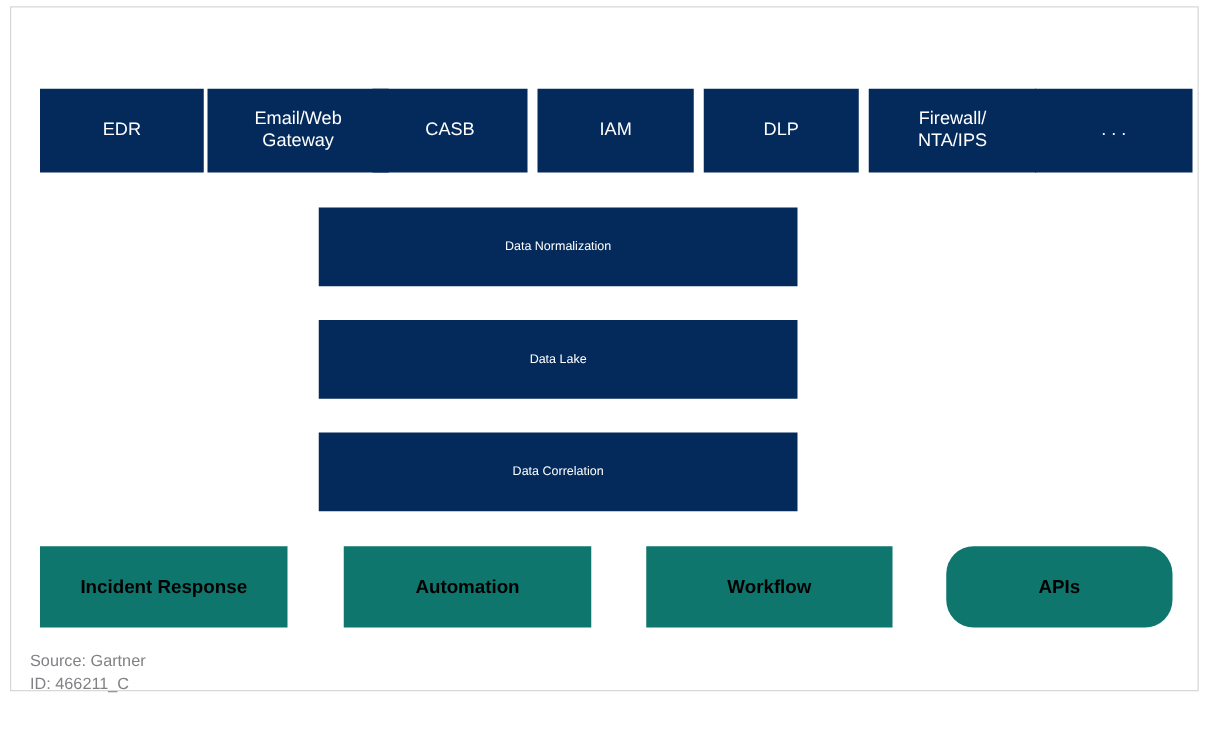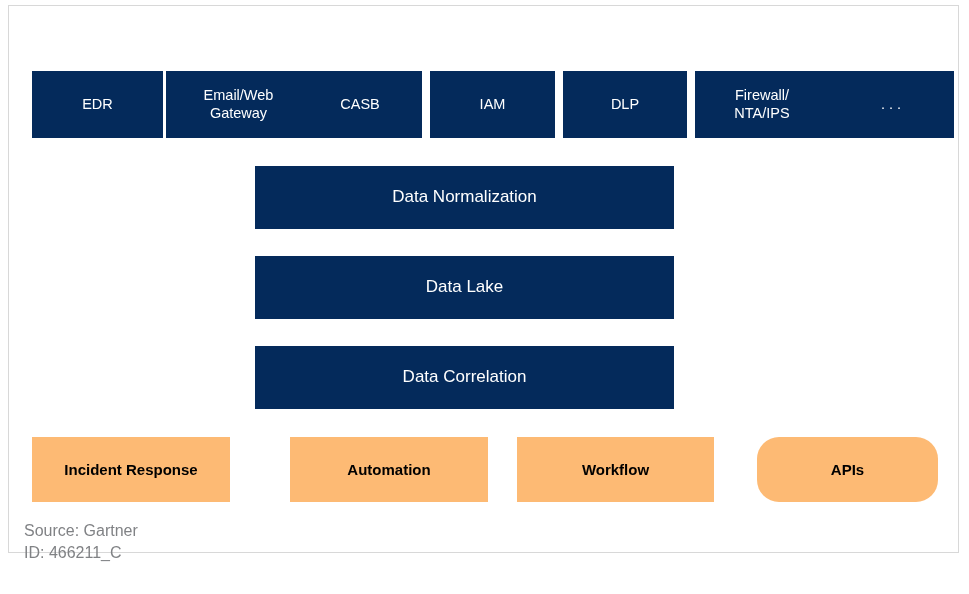--- a/index.html
+++ b/index.html
@@ -58,61 +58,61 @@
   }
 
   .box-navy {
     background: #042a5b;
     color: #ffffff;
     font-size: 14.5px;
     font-weight: normal;
   }
 
   .box-cyan {
-    background: #fdba74;
+    background: #0f766e;
     color: #000000;
     font-size: 15px;
     font-weight: bold;
   }
 
   .box-label {
     display: block;
     padding: 0 4px;
     white-space: pre-line;
   }
 
   
   #source-row .box-navy {
     top: 65px;
     height: 67px;
   }
 
   
   .pipeline-box {
     left: 246px;
-    width: 419px;
+    width: 383px;
     height: 63px;
-    font-size: 17px;
+    font-size: 10px;
   }
   #pipe-0 { top: 160px; }
   #pipe-1 { top: 250px; }
   #pipe-2 { top: 340px; }
 
   
   #action-row .box-cyan {
     top: 431px;
     height: 65px;
   }
 
   
   #footnote {
     position: absolute;
     left: 15px;
     top: 514px;
-    font-size: 16px;
+    font-size: 13px;
     color: #808285;
     line-height: 1.35;
   }
   #footnote div { white-space: nowrap; }
 
   
   #footer-logo {
     position: absolute;
     right: 16px;
     top: 561px;
@@ -172,21 +172,21 @@
       </div>
       <div class="box box-navy pipeline-box" id="pipe-2">
         <span class="box-label">Data Correlation</span>
       </div>
     </div>
 
     <div id="action-row">
         <div class="box box-cyan" style="left: 23px; width: 198px;">
           <span class="box-label">Incident Response</span>
         </div>
-        <div class="box box-cyan" style="left: 281px; width: 198px;">
+        <div class="box box-cyan" style="left: 266px; width: 198px;">
           <span class="box-label">Automation</span>
         </div>
         <div class="box box-cyan" style="left: 508px; width: 197px;">
           <span class="box-label">Workflow</span>
         </div>
         <div class="box box-cyan" style="left: 748px; width: 181px; border-radius: 22px;">
           <span class="box-label">APIs</span>
         </div>
       </div>
 

